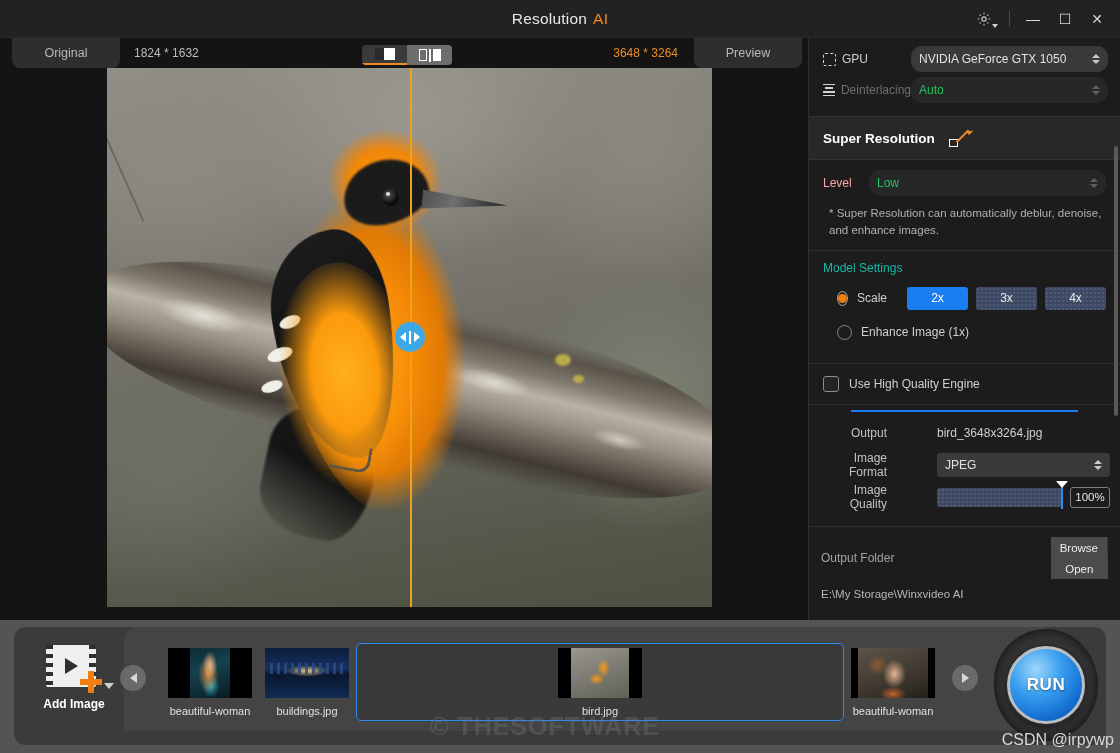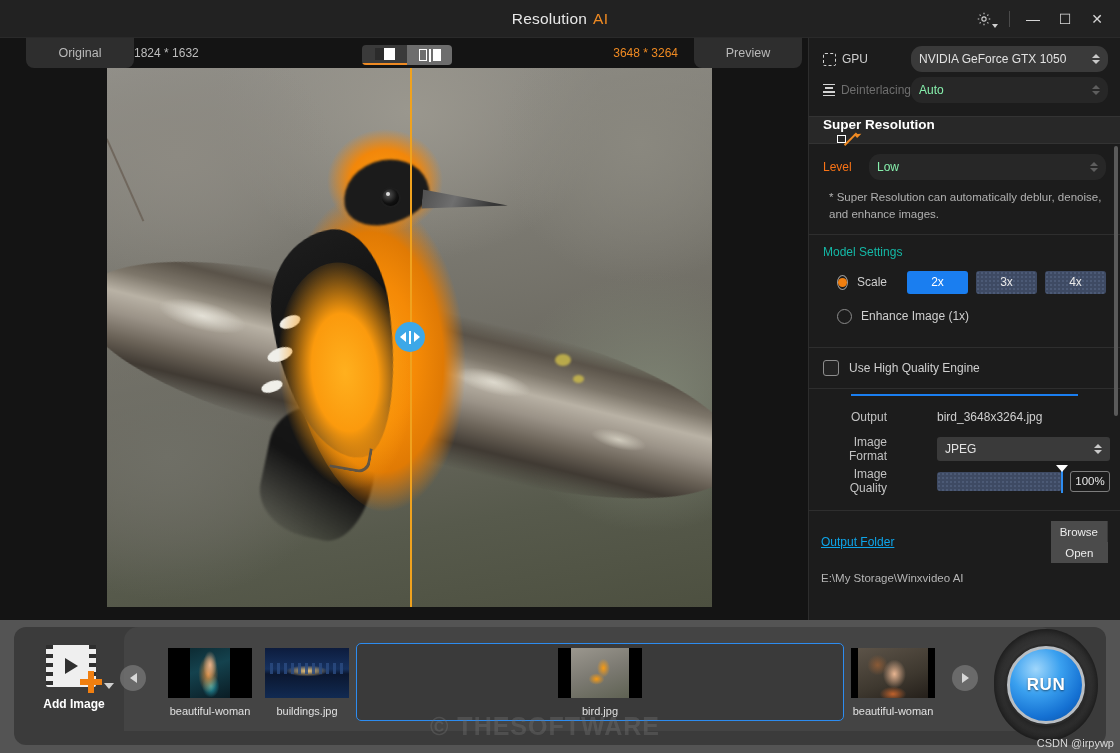--- a/index.html
+++ b/index.html
@@ -42,21 +42,21 @@
     border-top: 4px solid #cfcfcf;
   }
   .vsep { width: 1px; height: 16px; background: #4a4a4a; margin: 0 6px; }
 
   
   .topbar {
     position: absolute; left: 0; top: 38px; width: 808px; height: 30px;
     background: #141414;
   }
   .tab-original {
-    position: absolute; left: 26px; top: 0; width: 108px; height: 30px;
+    position: absolute; left: 12px; top: 0; width: 108px; height: 30px;
     background: #2e2e2e;
     border-radius: 0 0 8px 8px;
     display: flex; align-items: center; justify-content: center;
     font-size: 12.5px; color: #b9b9b9;
   }
   .dim-orig {
     position: absolute; left: 134px; top: 0; height: 30px;
     display: flex; align-items: center;
     font-size: 12px; color: #bdbdbd;
   }
@@ -244,52 +244,52 @@
   .ico-lines i { display:block; height: 1.5px; background: #d2d2d2; }
   .ico-lines i:nth-child(1){ width: 100%; }
   .ico-lines i:nth-child(2){ width: 70%; margin: 0 auto; }
   .ico-lines i:nth-child(3){ width: 100%; }
   .ico-lines i:nth-child(4){ width: 100%; }
   .sel {
     flex: 1; height: 26px; background: #3a3a3a; border-radius: 11px;
     display: flex; align-items: center; padding: 0 8px;
     font-size: 12px; color: #e2e2e2; position: relative;
   }
-  .sel.disabled { background: #272727; color: #86efac; }
+  .sel.disabled { background: #272727; color: #22c55e; }
   .chev {
     position: absolute; right: 8px; top: 50%; transform: translateY(-50%);
     display: flex; flex-direction: column; gap: 2px;
   }
   .chev .up { width:0;height:0;border-left:4px solid transparent;border-right:4px solid transparent;border-bottom:4px solid #c9c9c9; }
   .chev .dn { width:0;height:0;border-left:4px solid transparent;border-right:4px solid transparent;border-top:4px solid #c9c9c9; }
   .sel.disabled .chev .up { border-bottom-color:#5e5e5e; }
   .sel.disabled .chev .dn { border-top-color:#5e5e5e; }
 
   .sr-header {
-    height: 28px; background: #282828;
+    height: 44px; background: #282828;
     border-top: 1px solid #333; border-bottom: 1px solid #333;
-    display: flex; padding: 0 14px; flex-direction: column;
+    display: flex; align-items: center; padding: 0 14px;
   }
   .sr-title { font-size: 13.5px; font-weight: bold; color: #ffffff; }
   .expand-ico { margin-left: 14px; width: 22px; height: 18px; position: relative; }
   .expand-ico .bx { position: absolute; left: 0; bottom: 0; width: 9px; height: 8px; border: 1.5px solid #ffffff; }
   .expand-ico .ar { position: absolute; right: 0; top: 0; width: 14px; height: 14px; }
   .expand-ico .ar::before {
     content:''; position:absolute; left:0; bottom:0; width:17px; height:1.6px;
     background:#ef8a22; transform: rotate(-45deg); transform-origin: left bottom;
   }
   .expand-ico .ar::after {
     content:''; position:absolute; right:-1px; top:-1px; width:0; height:0;
     border-left:5px solid transparent; border-bottom:6px solid #ef8a22; transform: rotate(45deg);
   }
 
   .sr-body { padding: 10px 14px 12px 14px; }
   .sr-row { display: flex; align-items: center; height: 26px; margin-bottom: 7px; }
   .sr-lbl { width: 46px; font-size: 12px; color: #c7c7c7; }
-  .sr-lbl.dim { color: #f97316; }
+  .sr-lbl.dim { color: #fca5a5; }
   .sr-note { font-size: 11.5px; color: #b0b0b0; line-height: 1.45; padding: 2px 0 0 6px; }
 
   .divline { height: 1px; background: #2e2e2e; margin: 0 0; }
 
   .model-block { padding: 10px 14px 10px 14px; }
   .ms-title { font-size: 12px; color: #14b8a6; margin-bottom: 10px; }
   .radio-row { display: flex; align-items: center; height: 26px; margin-bottom: 8px; }
   .radio {
     width: 15px; height: 15px; border-radius: 50%; border: 1.5px solid #8a8a8a;
     display: flex; align-items: center; justify-content: center; margin-right: 9px; margin-left: 14px;
@@ -366,21 +366,21 @@
     border-left: 6px solid transparent; border-right: 6px solid transparent; border-top: 7px solid #ffffff;
   }
   .qty-box {
     width: 40px; height: 21px; border: 1px solid #7d7d7d; border-radius: 3px;
     display: flex; align-items: center; justify-content: center;
     font-size: 11.5px; color: #e6e6e6;
   }
 
   .out-block { padding: 10px 12px 0 12px; }
   .out-row { display: flex; align-items: center; justify-content: space-between; }
-  .out-lbl { font-size: 12px; color: #0ea5e9; text-decoration: underline; }
+  .out-lbl { font-size: 12px; color: #a3a3a3; }
   .btn-group { display: flex; flex-direction: column; }
   .gbtn {
     height: 21px; padding: 0 9px; background: #4b4b4b; color: #ececec;
     font-size: 11.5px; display: flex; align-items: center; justify-content: center;
     border-right: 1px solid #3a3a3a;
   }
   .gbtn:last-child { border-right: none; }
   .out-path { font-size: 11.5px; color: #b5b5b5; margin-top: 9px; }
 
   .scrollbar {
@@ -520,21 +520,21 @@
     font-size: 17px; font-weight: bold; color: #ffffff; letter-spacing: .5px;
     text-shadow: 0 1px 2px rgba(0,0,0,.5);
   }
   .watermark {
     position: absolute; left: 430px; top: 712px;
     font-size: 25px; font-weight: bold; color: rgba(120,120,120,.34);
     letter-spacing: 1px; white-space: nowrap;
   }
   .csdn {
     position: absolute; right: 6px; bottom: 4px;
-    font-size: 11px; color: #d8d8d8;
+    font-size: 16px; color: #d8d8d8;
   }
 </style>
 </head>
 <body>
 
 <div id="app">
 
   <div class="titlebar">
     <div class="title-text">
       <span>Resolution</span>

